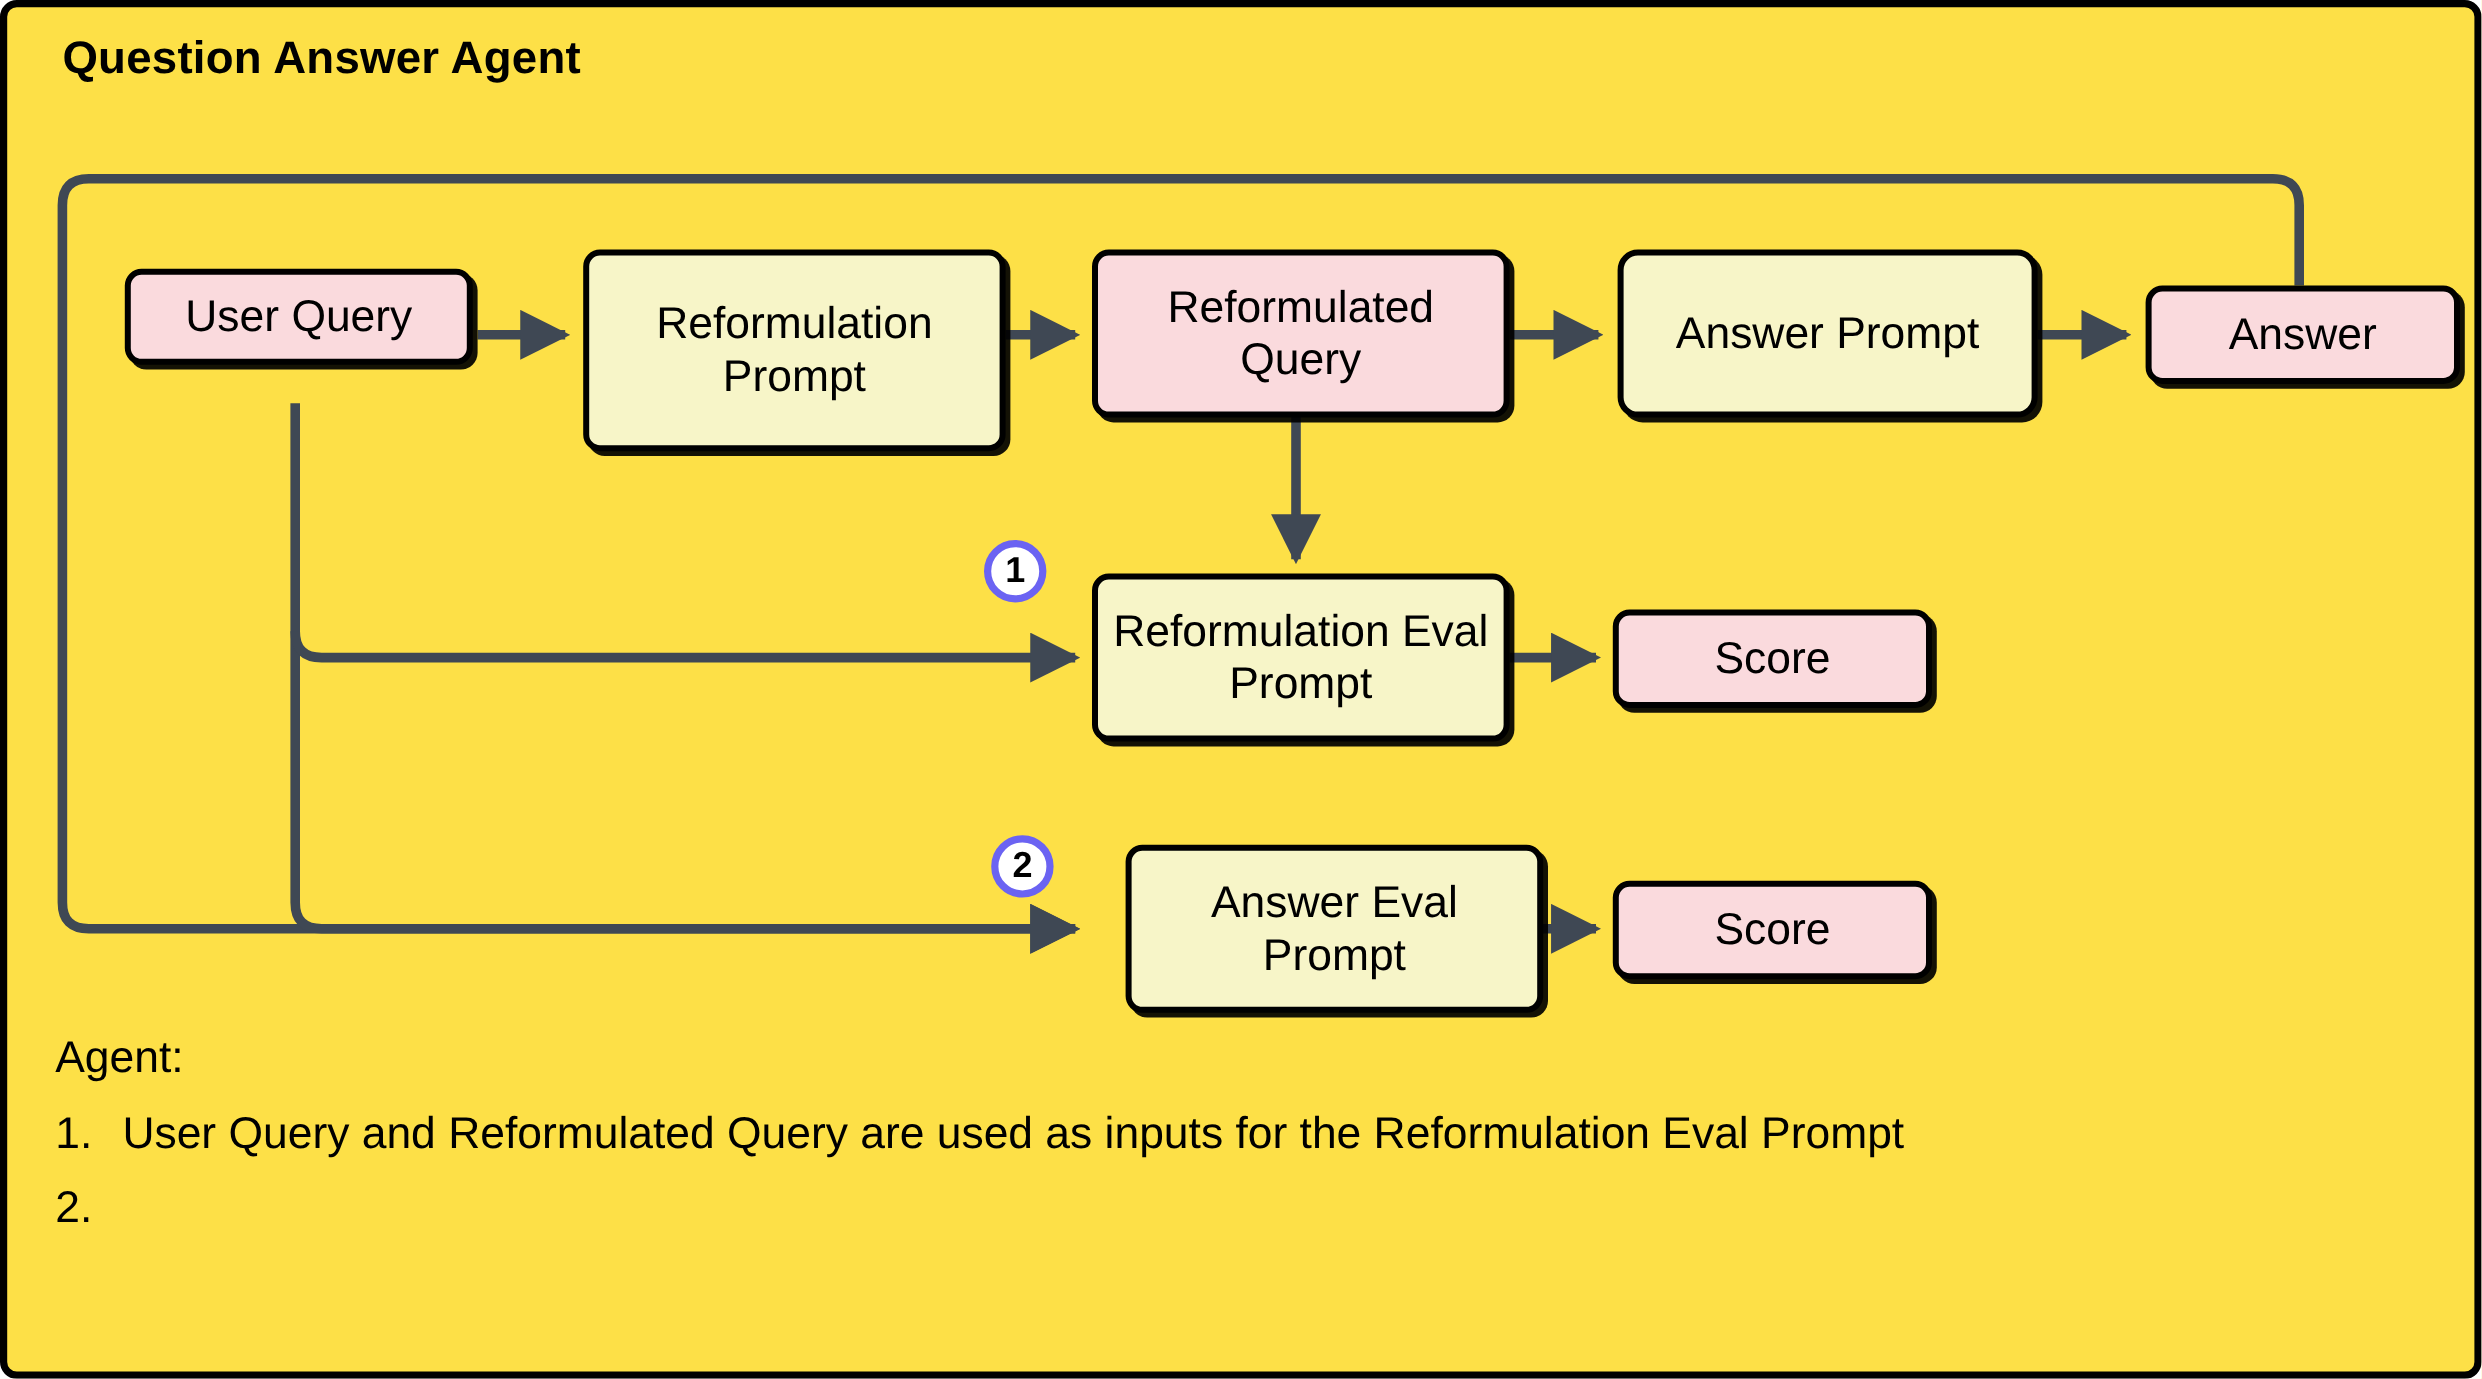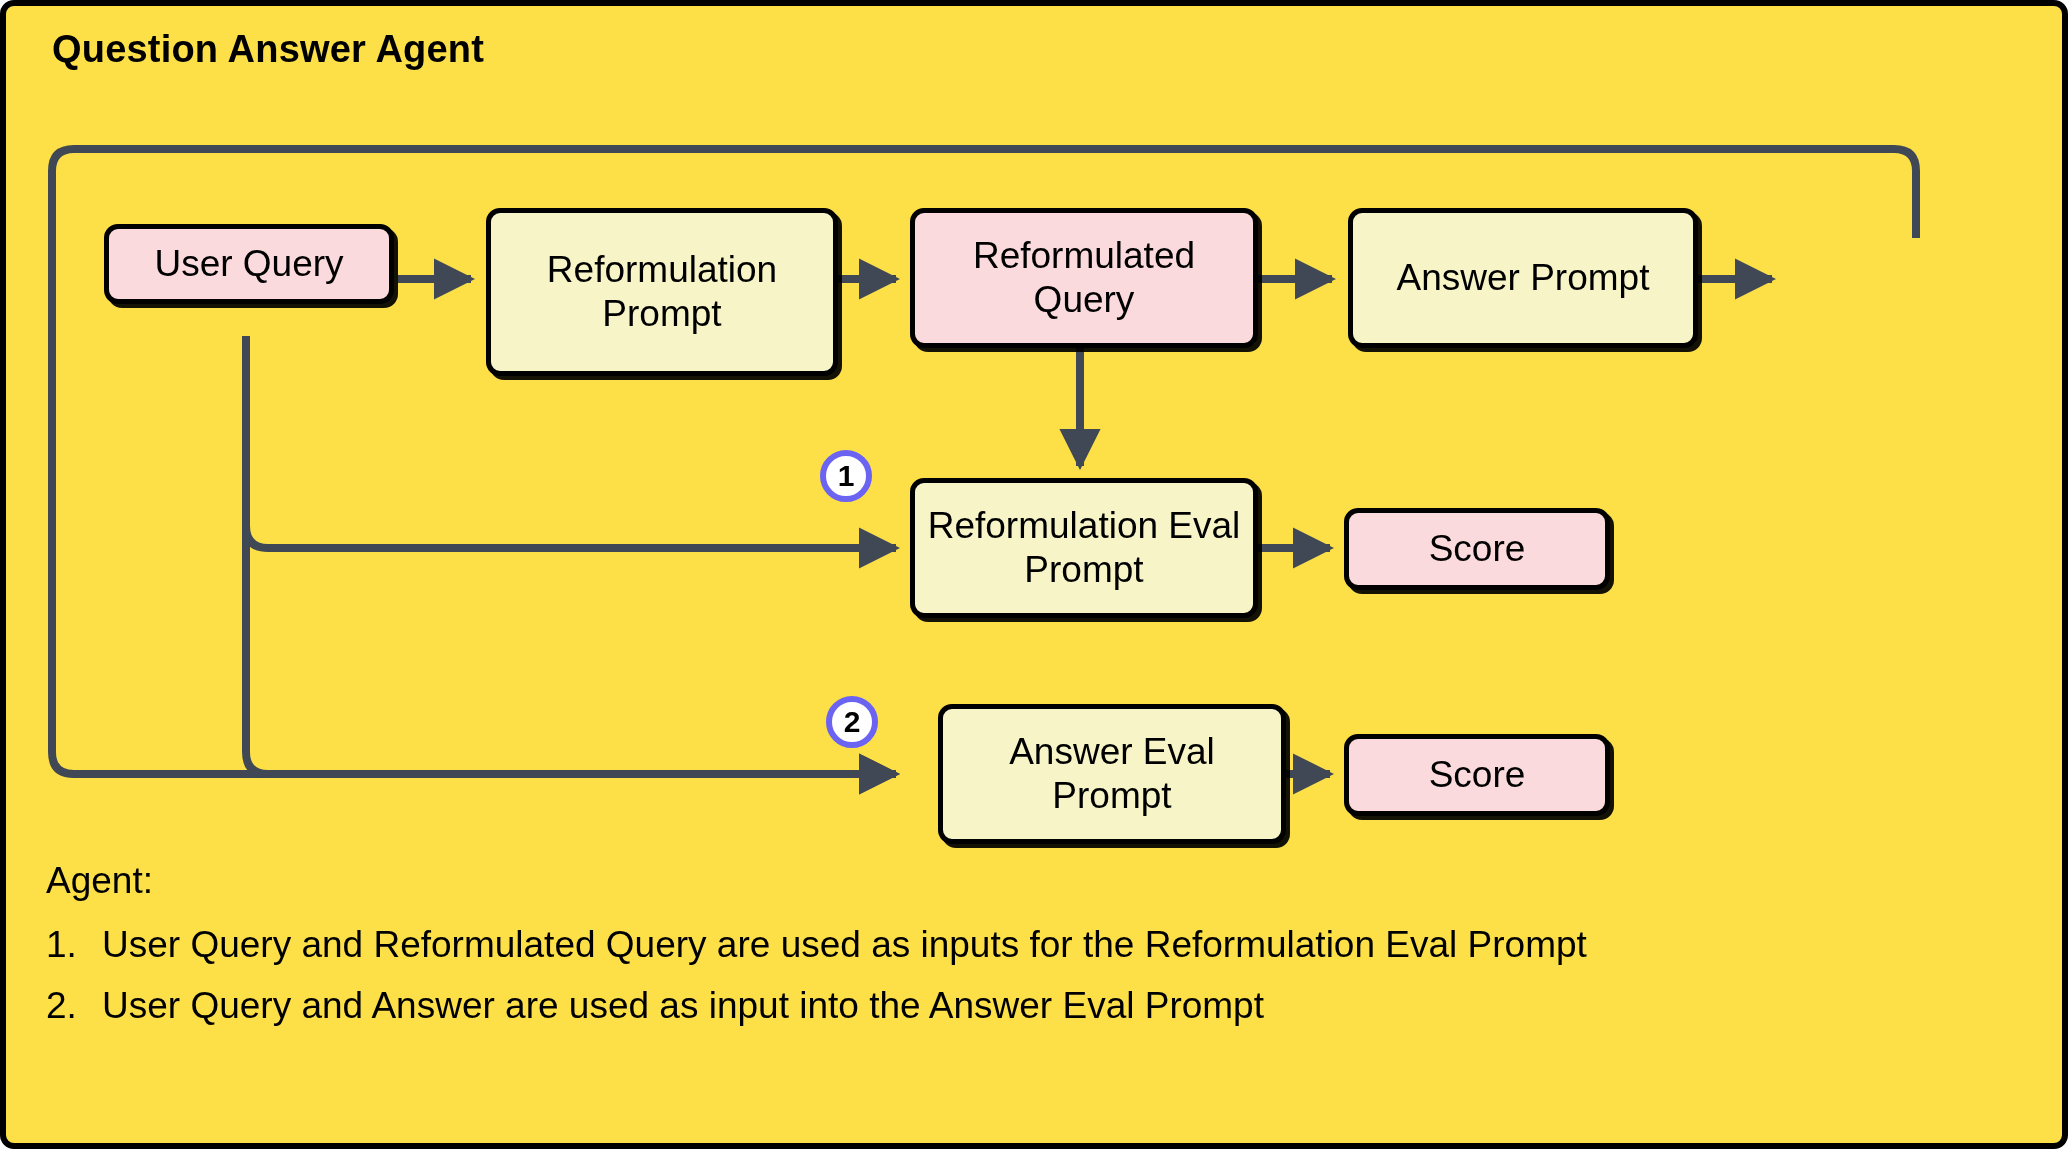--- a/index.html
+++ b/index.html
@@ -145,24 +145,27 @@
   </div>
 
   <div class="node yellow" style="left:480px; top:202px; width:352px; height:168px;">
     <span>Reformulation Prompt</span>
   </div>
 
   <div class="node pink" style="left:904px; top:202px; width:348px; height:140px;justify-content:center;">
     <span>Reformulated Query</span>
   </div>
 
-  <div class="node yellow" style="left:1342px; top:202px; width:350px; height:140px;">
+  <div class="node yellow" style="left:1342px; top:202px; width:350px; height:140px;border-radius:17px;">
     <span>Answer Prompt</span>
   </div>
 
+  <div class="node pink" style="left:1782px; top:232px; width:262px; height:82px;">
+    <span>Answer</span>
+  </div>
 
   <div class="node yellow" style="left:904px; top:472px; width:348px; height:140px;">
     <span>Reformulation Eval Prompt</span>
   </div>
 
   <div class="node pink" style="left:1338px; top:502px; width:266px; height:82px;">
     <span>Score</span>
   </div>
 
   <div class="node yellow" style="left:904px; top:698px; width:348px; height:140px;margin-left:28px;">
@@ -183,18 +186,17 @@
 
   <div id="notes">
     <p class="flow-label">Agent:</p>
     <ol>
       <li>
         <span class="num">1.</span>
         <span>User Query and Reformulated Query are used as inputs for the Reformulation Eval Prompt</span>
       </li>
       <li>
         <span class="num">2.</span>
-        <span>User Query and Answer are used as input into the Answer Eval Prompt</span>
       </li>
     </ol>
   </div>
 
 </div>
 
 </body></html>

